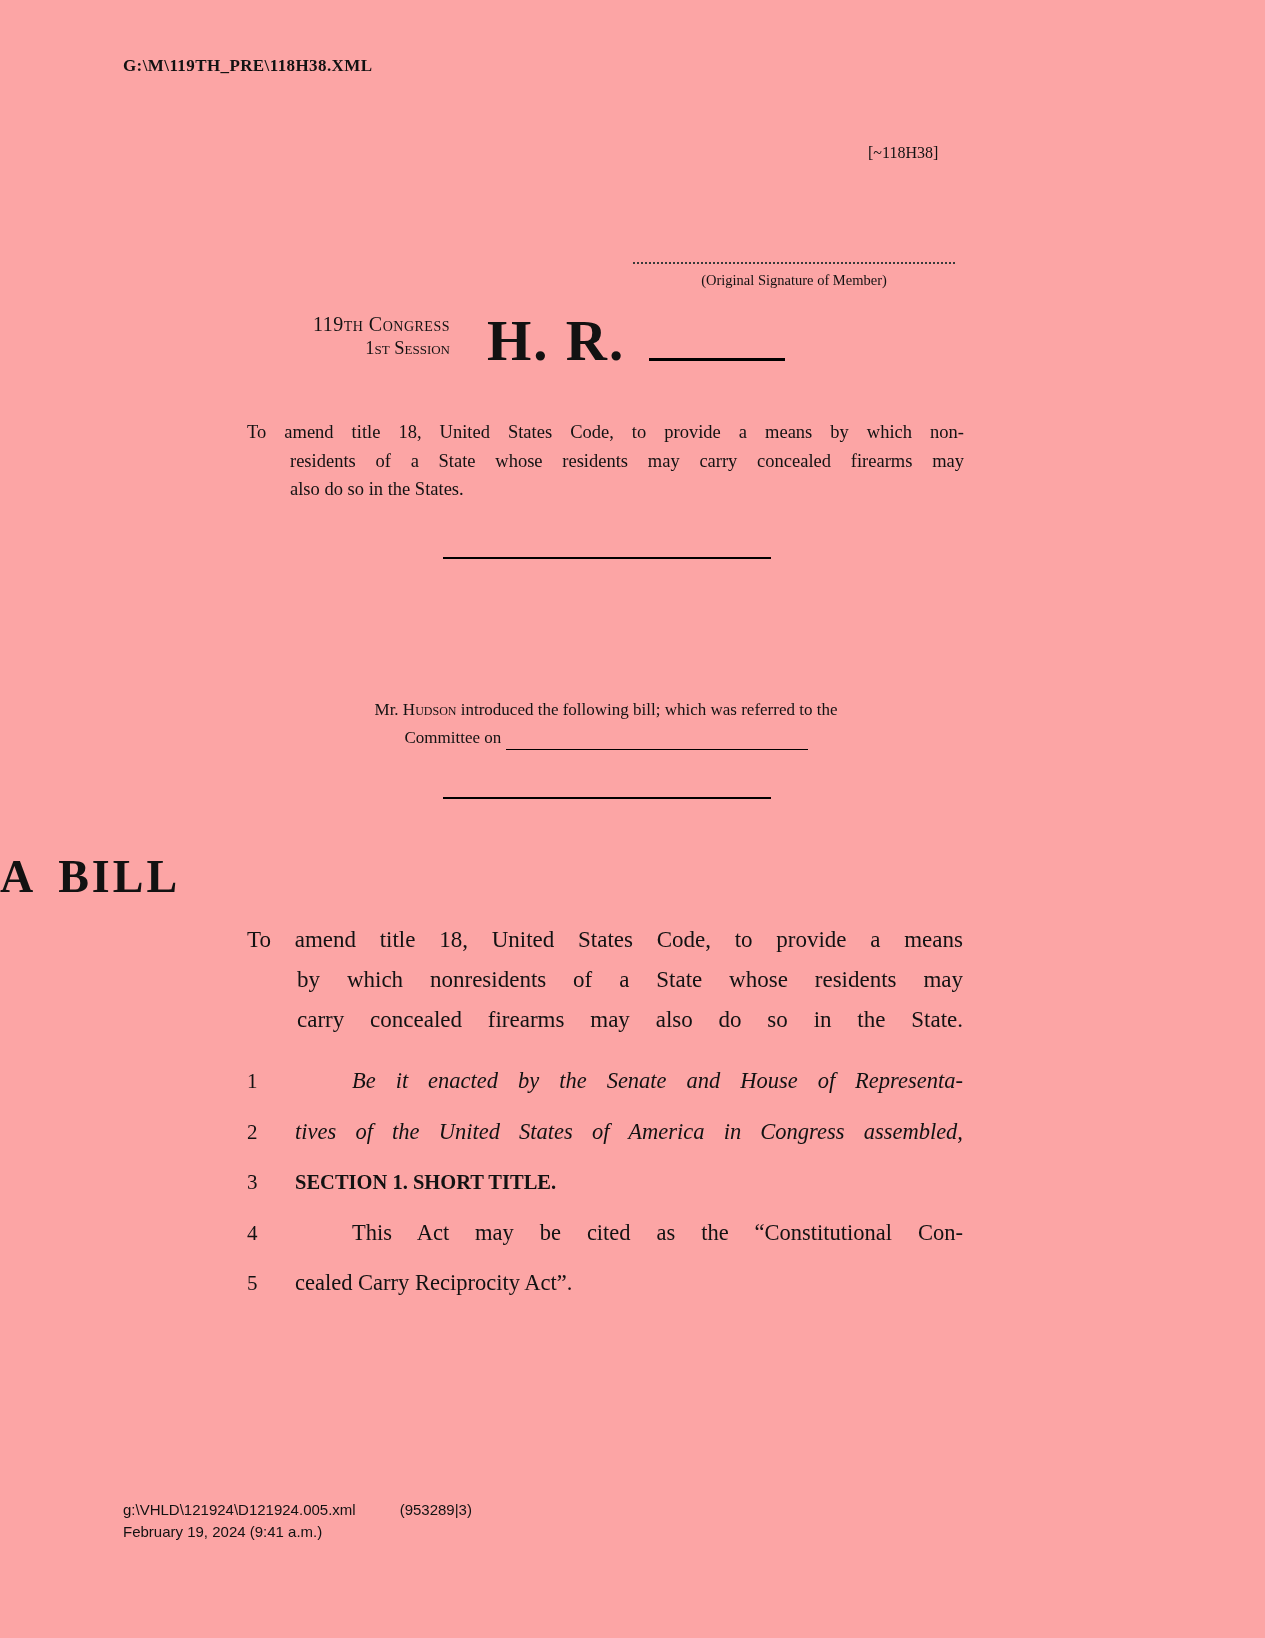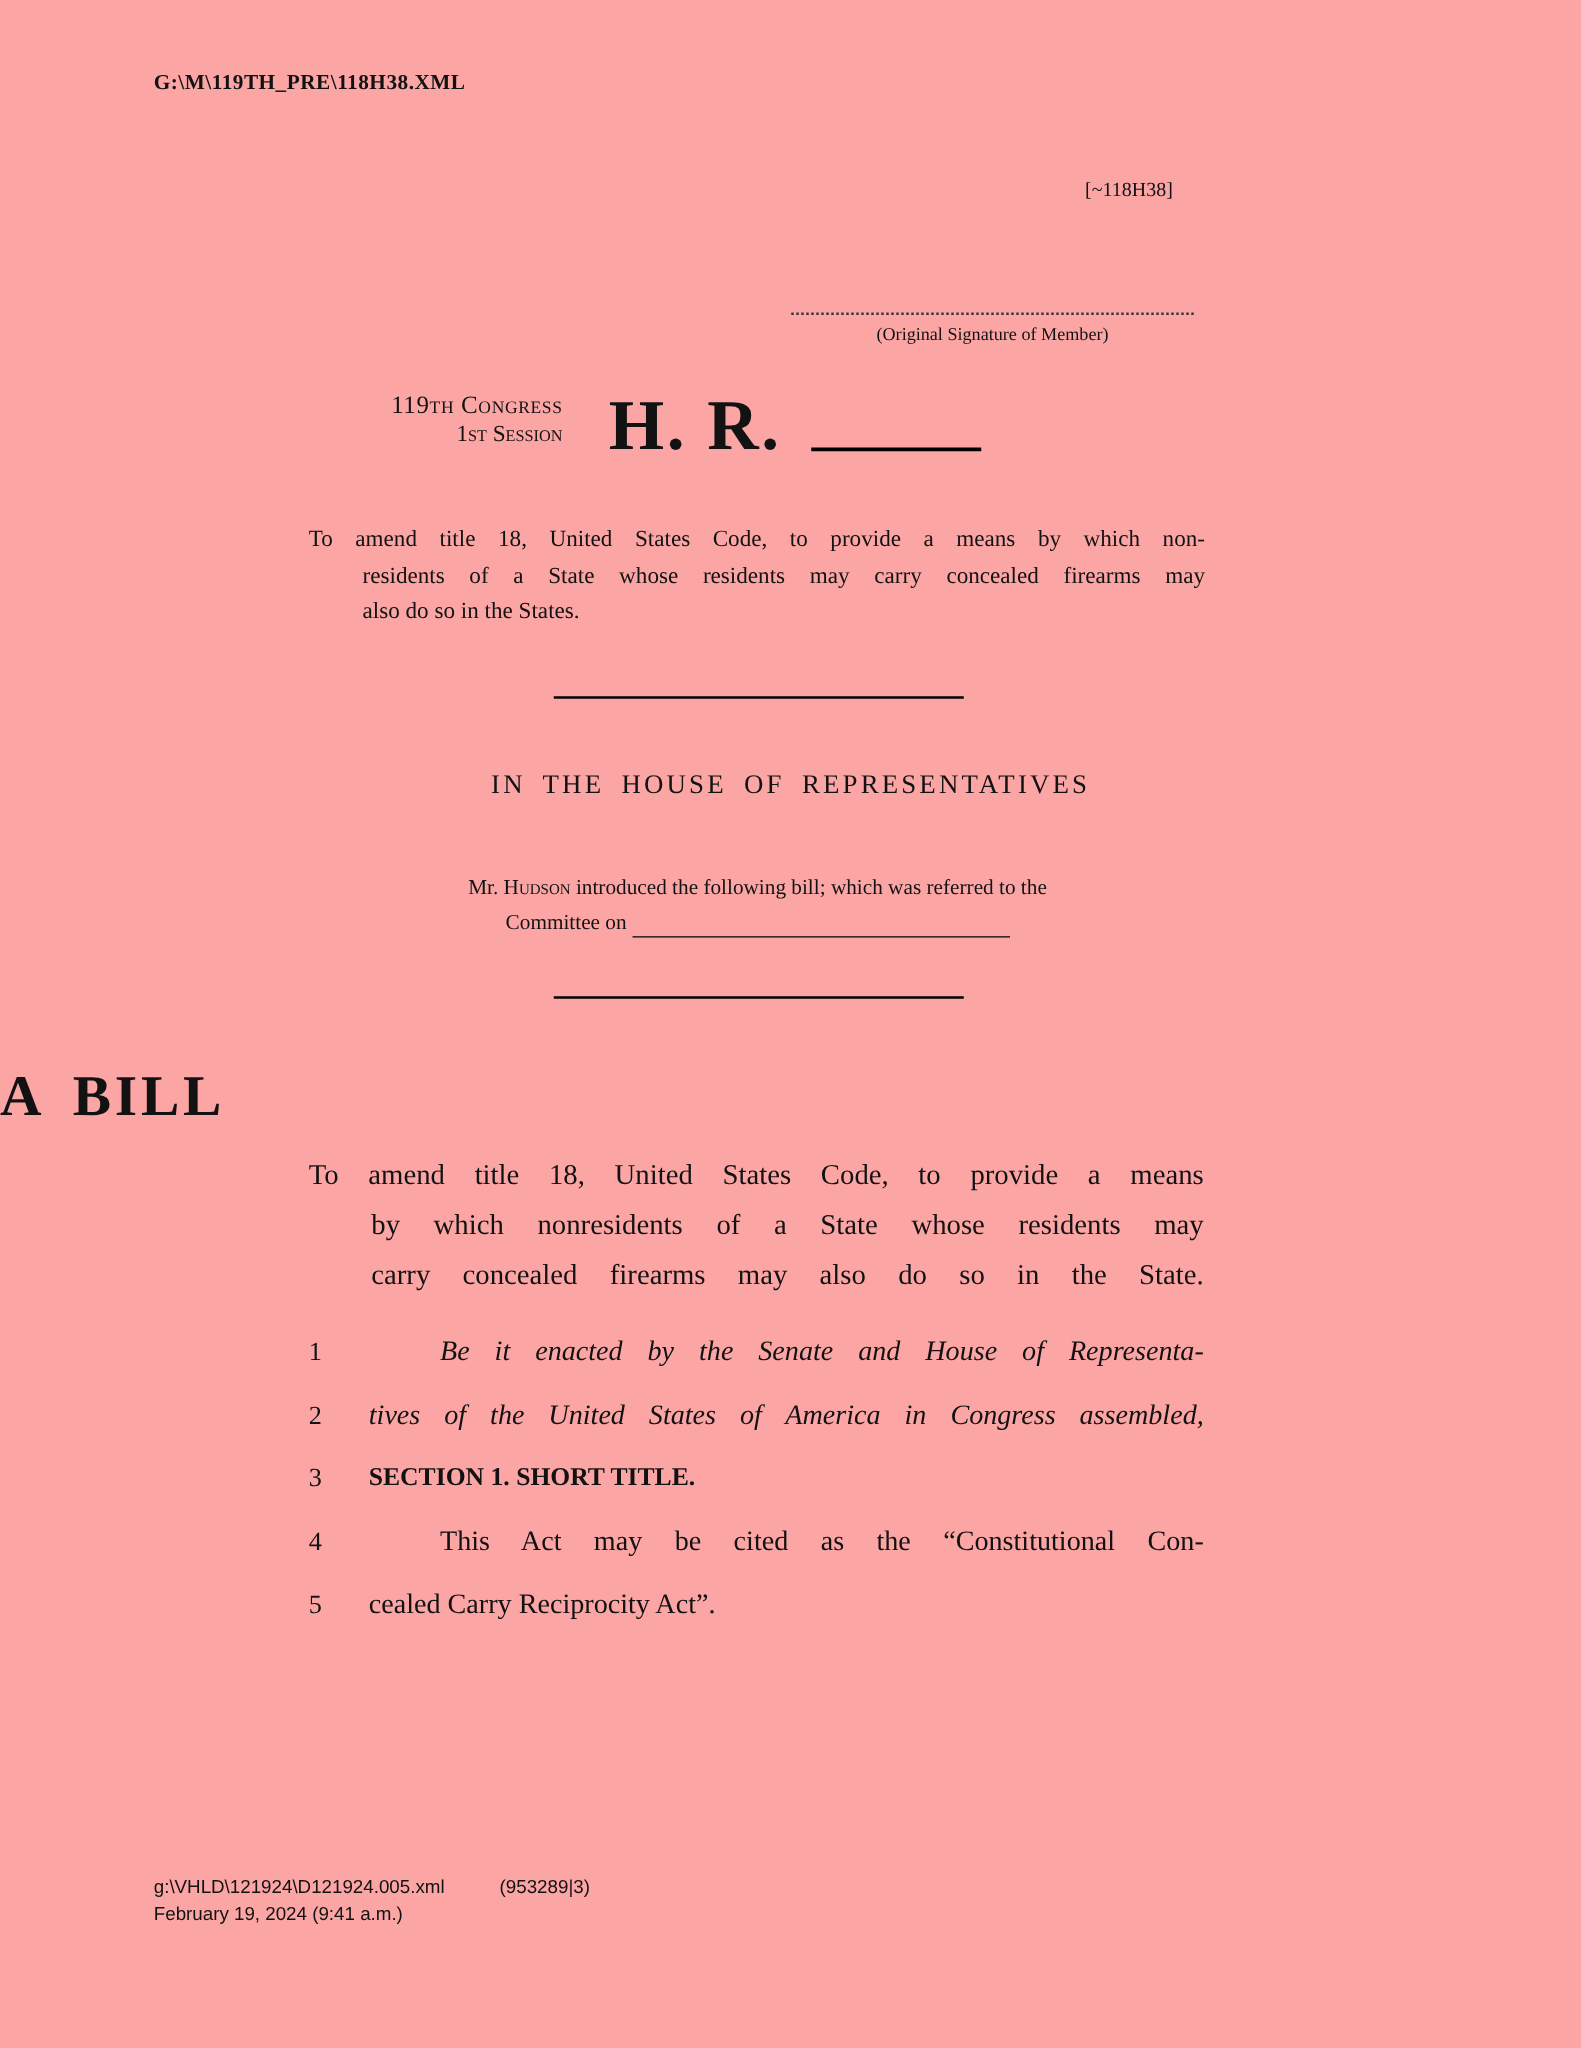--- a/index.html
+++ b/index.html
@@ -17,21 +17,21 @@
   .header-path {
     left:123px; top:56px;
     font-size:17px; font-weight:600; letter-spacing:0.4px;
   }
   .doc-code {
     left:868px; top:144px;
     font-size:16px;
   }
 
   .signature-block {
-    left:633px; top:242px; width:322px; text-align:center;
+    left:633px; top:254px; width:322px; text-align:center;
   }
   .sig-dotted-line {
     border-bottom:2px dotted #3a3a3a; height:8px; width:100%;
   }
   .sig-caption { margin-top:8px; font-size:14.5px; }
 
   .congress-block {
     left:248px; top:313px; width:202px; text-align:right;
   }
   .congress-line1 { font-variant:small-caps; font-size:20px; letter-spacing:0.5px; }
@@ -127,21 +127,20 @@
   </div>
 
   <div class="abs preamble">
     <div class="just">To amend title 18, United States Code, to provide a means by which non-</div>
     <div class="hang just">residents of a State whose residents may carry concealed firearms may</div>
     <div class="hang">also do so in the States.</div>
   </div>
 
   <div class="abs rule rule-1"></div>
 
-  <div class="abs house-heading">IN THE HOUSE OF REPRESENTATIVES</div>
 
   <div class="abs sponsor-block">
     <div><span>Mr. </span><span class="smallcaps">Hudson</span><span> introduced the following bill; which was referred to the</span></div>
     <div><span>Committee on </span><span class="committee-blank">&nbsp;</span></div>
   </div>
 
   <div class="abs rule rule-2"></div>
 
   <div class="abs bill-title">A BILL</div>
 

